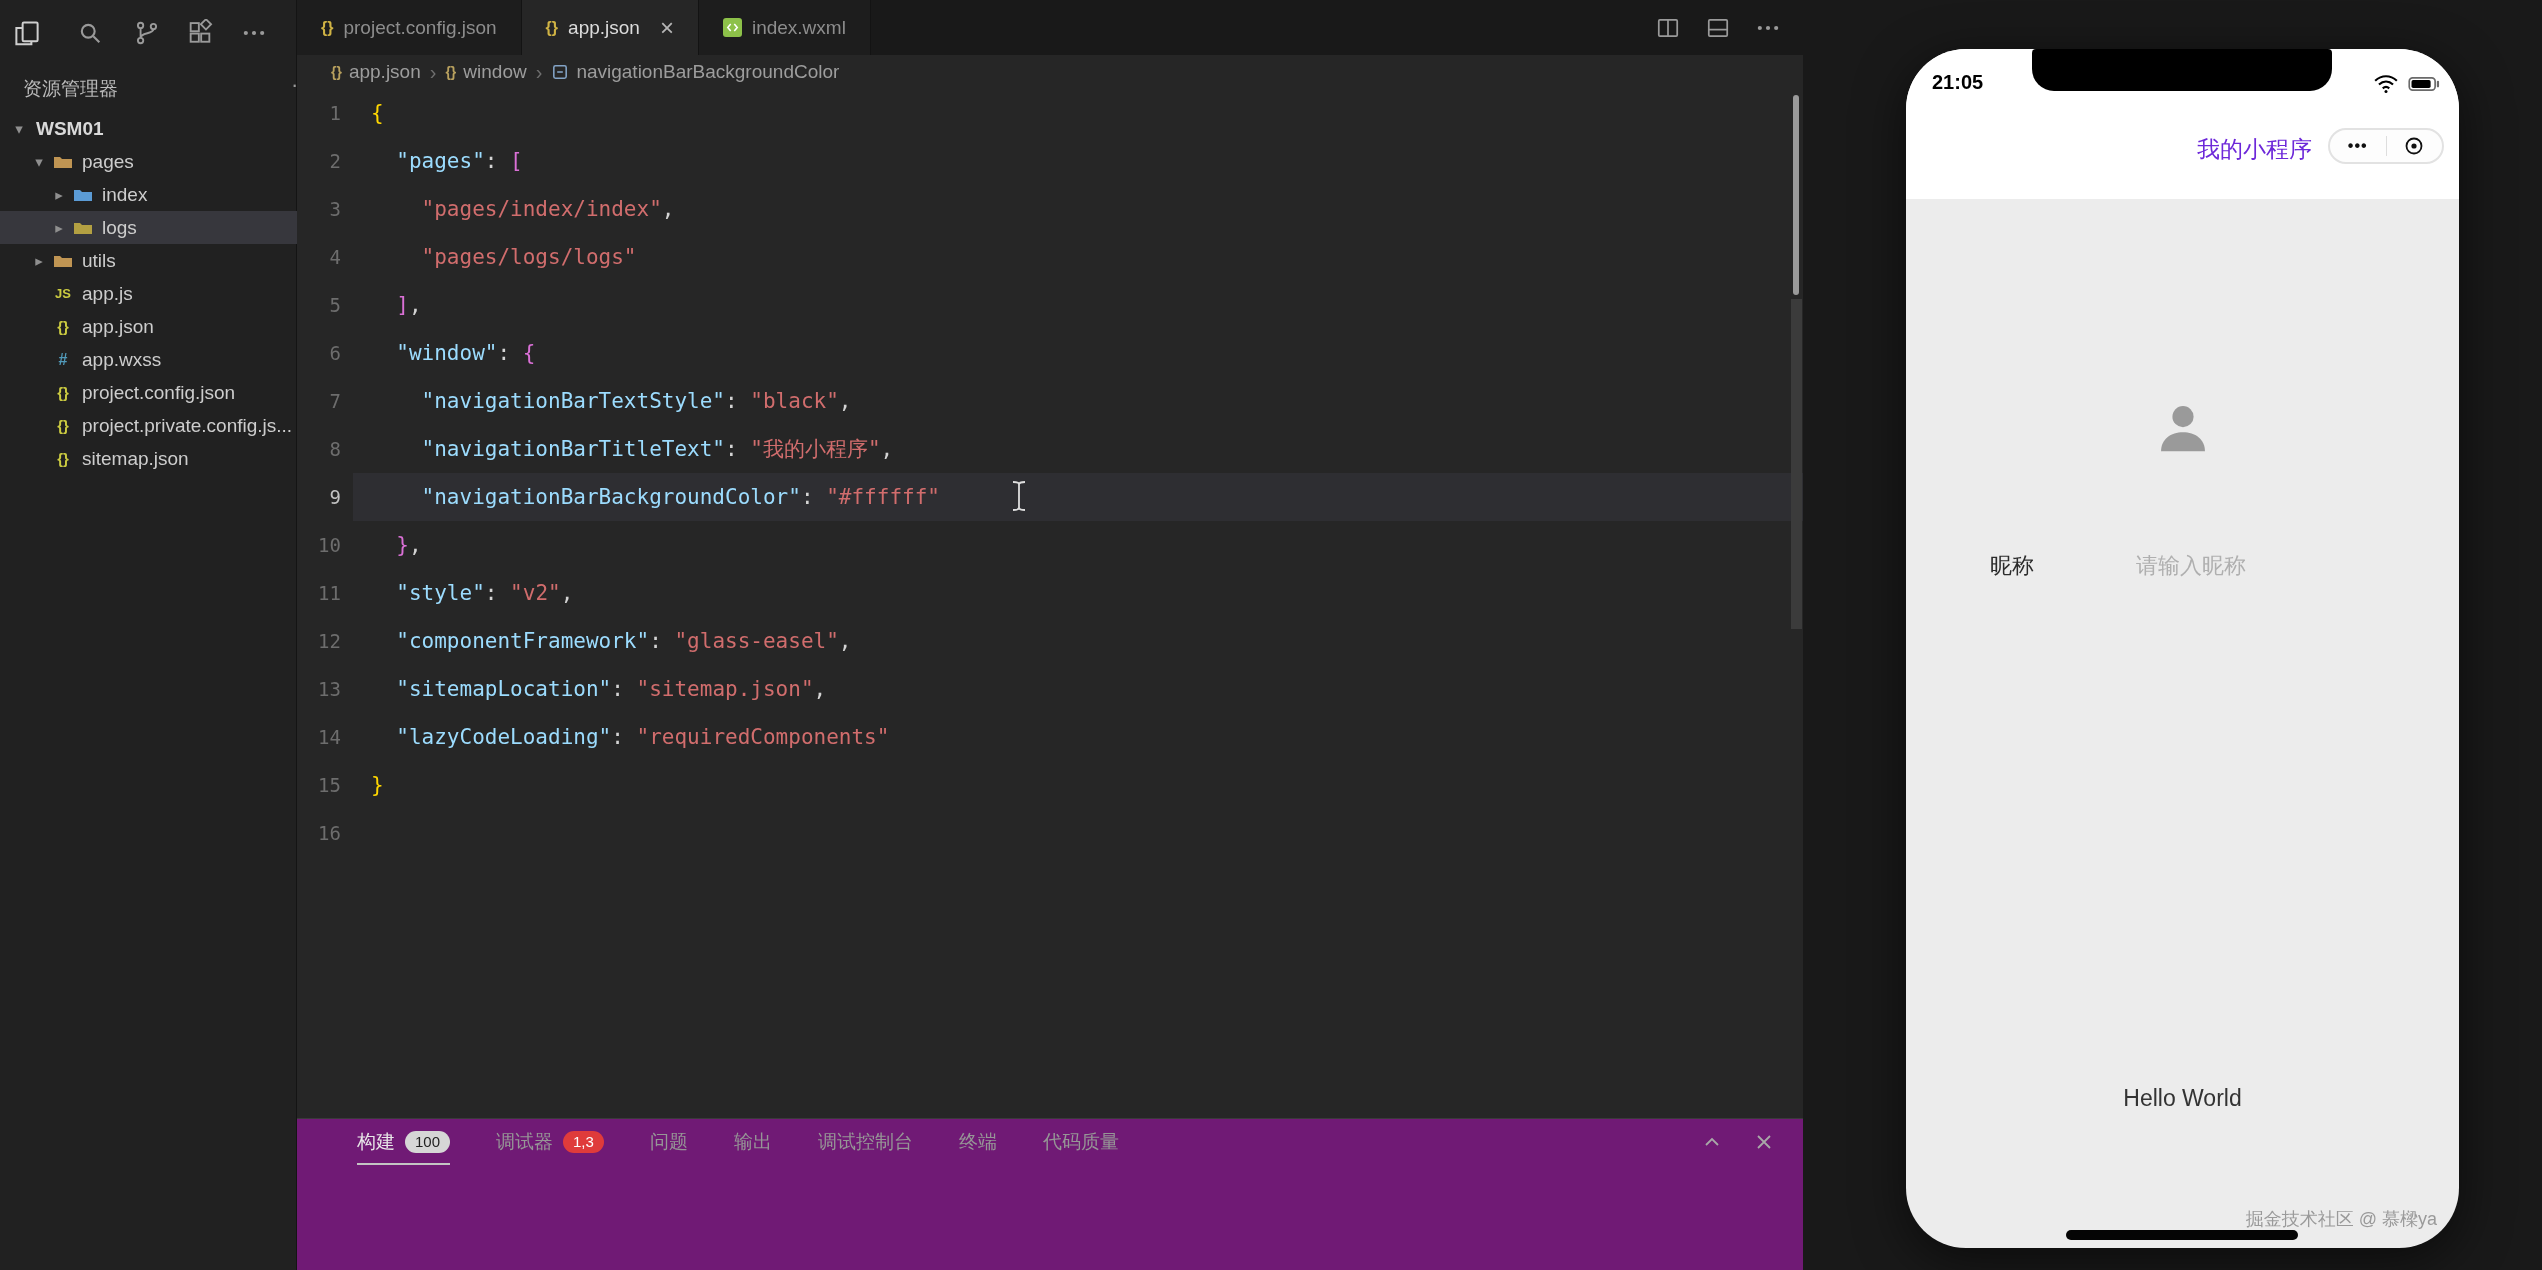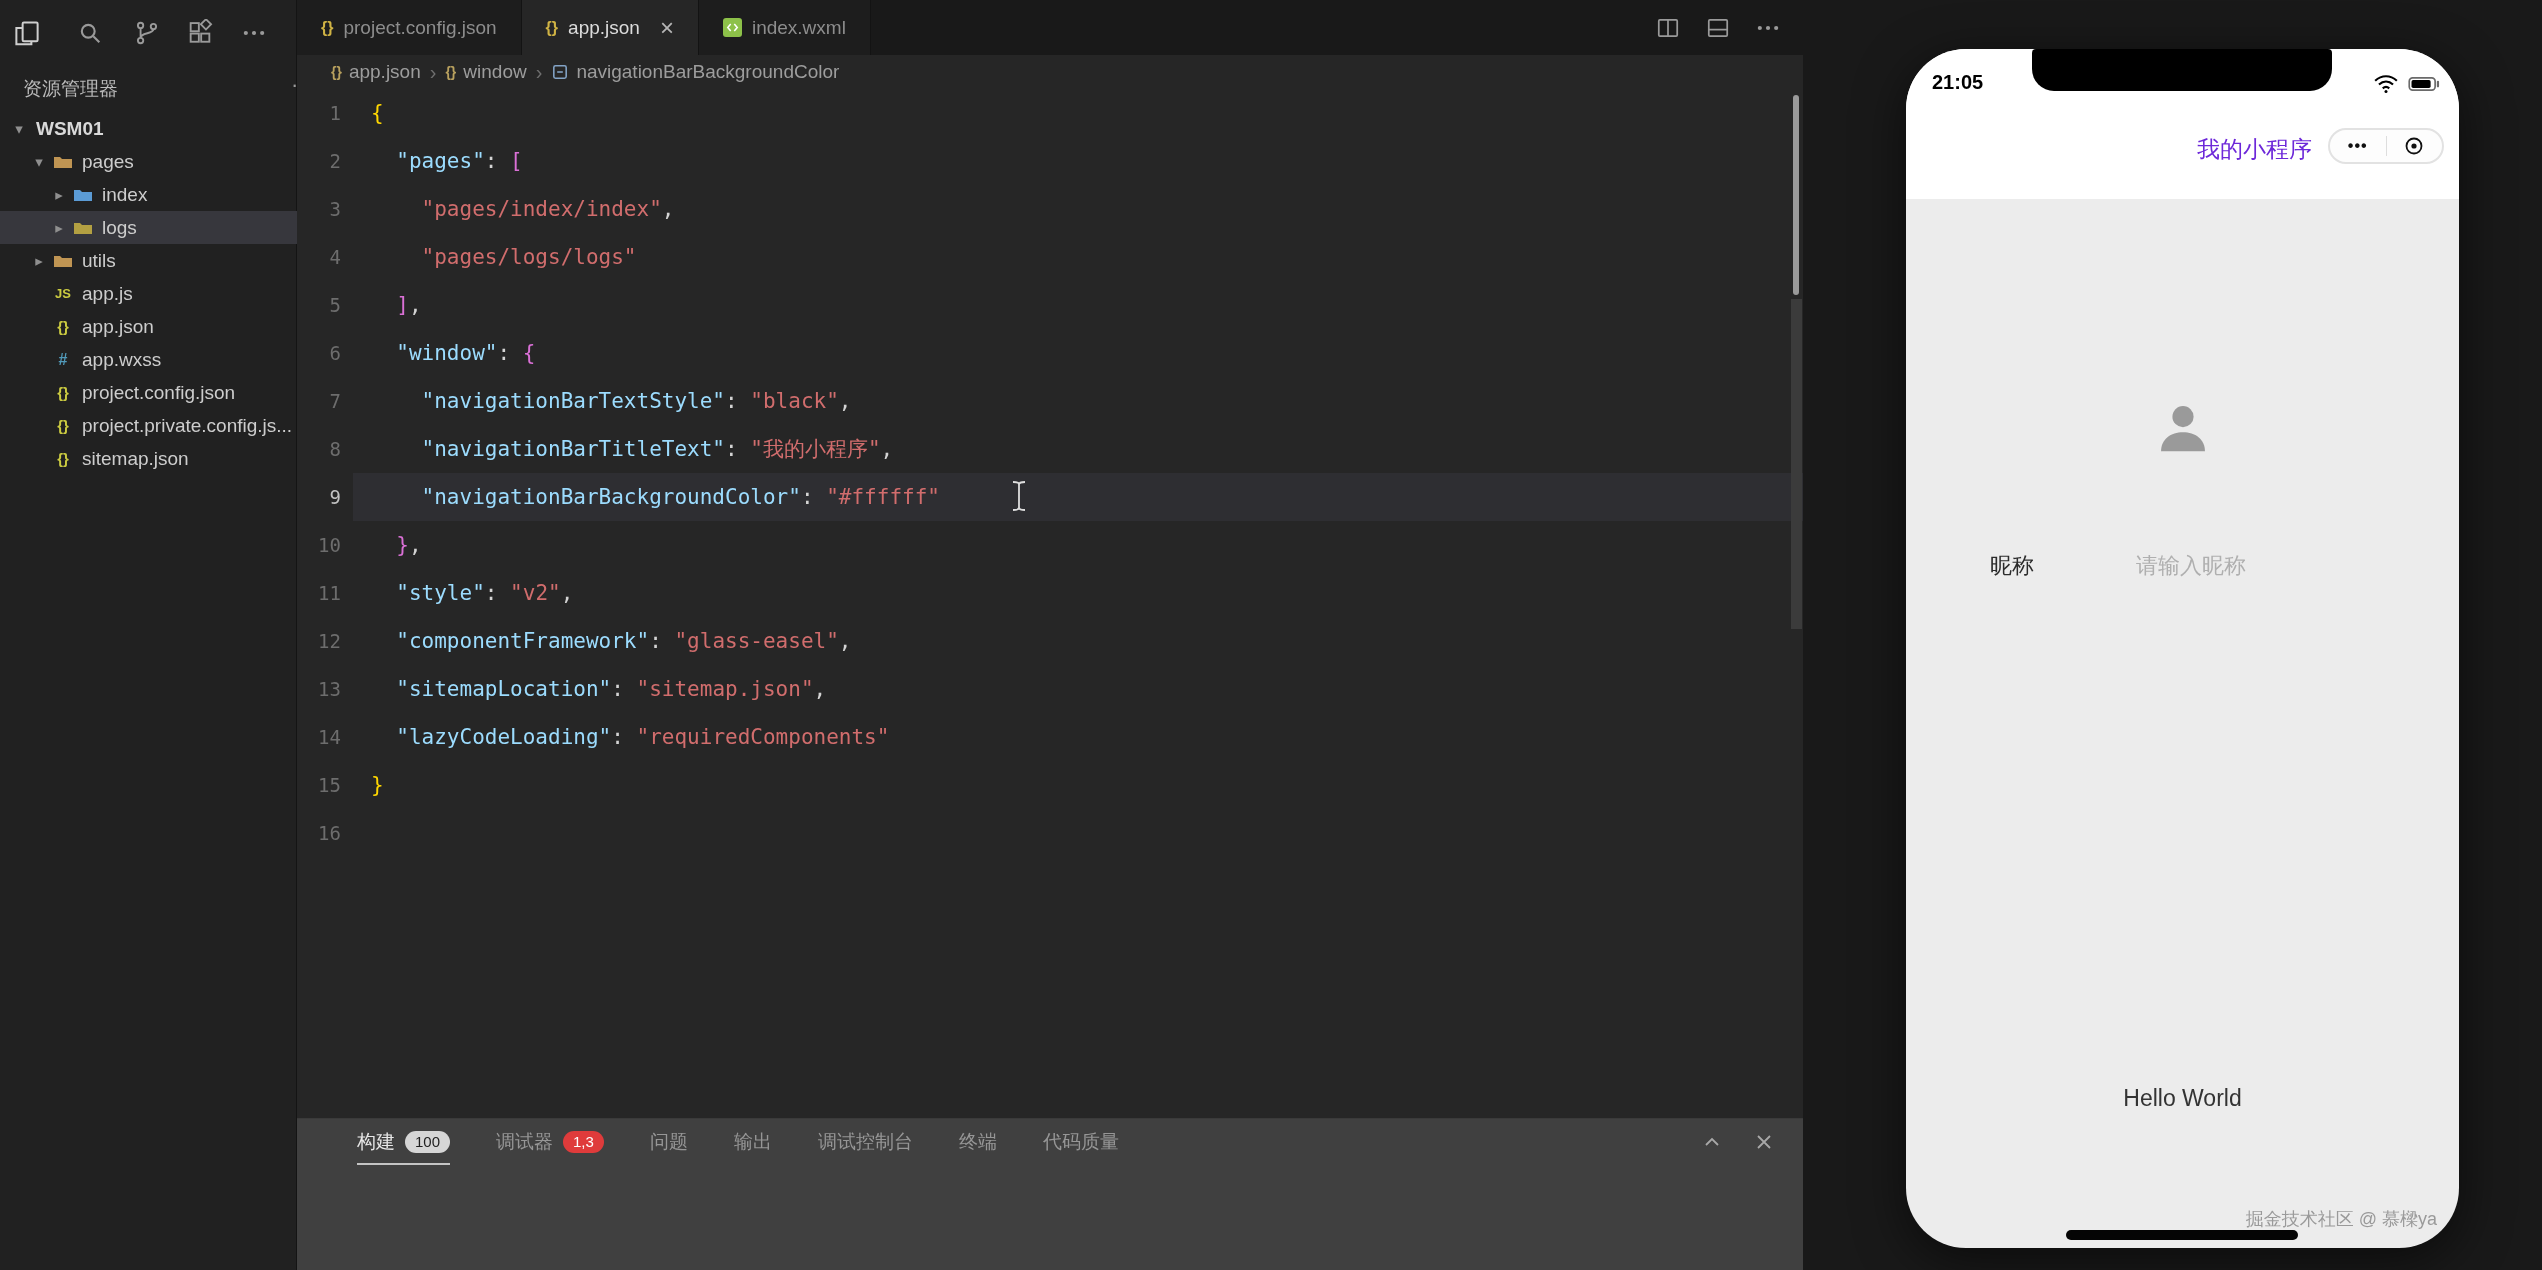--- a/index.html
+++ b/index.html
@@ -57,21 +57,21 @@
   .ltext { margin-left:30px; }
   .tk-k { color:#9cdcfe; } .tk-s { color:#d16d6d; } .tk-p { color:#d4d4d4; }
   .tk-b1 { color:#ffd700; } .tk-b2 { color:#da70d6; }
   .sbar { position:absolute; top:0; right:0; width:14px; height:100%; }
   .sthumb { position:absolute; top:6px; right:4px; width:6px; height:200px; background:#9a9a9a; border-radius:3px; }
   .sthumb2 { position:absolute; top:210px; right:1px; width:11px; height:330px; background:#3b3b3b; }
   .ibeam { position:absolute; left:712px; top:390px; }
 
   
   .panel { position:absolute; left:297px; top:1118px; width:1506px; height:152px;
-    background:#404040; border-top:1px solid #3a3a3a; }
+    background:#701a75; border-top:1px solid #3a3a3a; }
   #ptabs { position:absolute; top:10px; left:60px; display:flex; gap:46px; align-items:center; }
   .ptab { display:flex; align-items:center; gap:10px; font-size:19px; color:#969696;
     padding-bottom:8px; border-bottom:2px solid transparent; cursor:pointer; }
   .ptab.active { color:#e8e8e8; border-bottom-color:#c4c4c4; }
   .badge { border-radius:12px; font-size:15px; padding:2px 10px; line-height:1.2; }
   .badge.gray { background:#d6d6d6; color:#1f1f1f; }
   .badge.red { background:#df3b3b; color:#fff; }
   .pactions { position:absolute; top:8px; right:24px; display:flex; gap:22px; }
   .pa-icon { width:30px; height:30px; display:flex; align-items:center; justify-content:center; }
   .console { position:absolute; left:60px; top:78px; font-family:"DejaVu Sans Mono","Liberation Mono",monospace;

